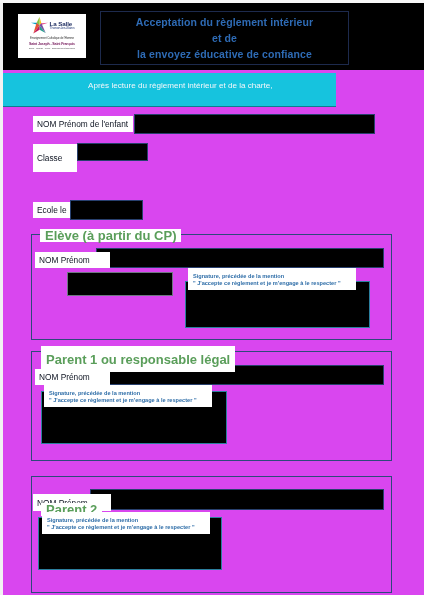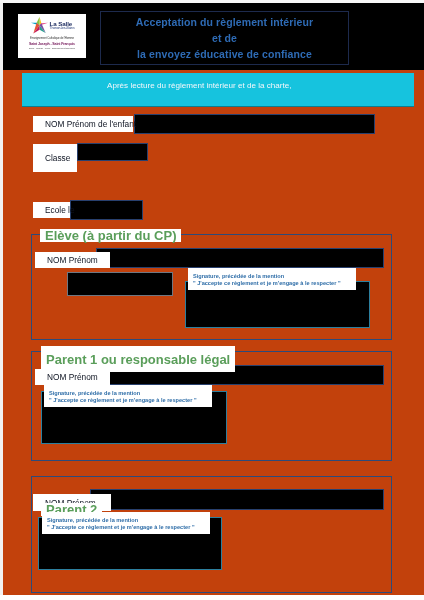--- a/index.html
+++ b/index.html
@@ -5,21 +5,21 @@
   * { box-sizing: border-box; margin: 0; padding: 0; }
   html, body {
     width: 424px; height: 600px;
     background: #ffffff;
     font-family: "Liberation Sans", sans-serif;
     overflow: hidden;
   }
   #page {
     position: relative;
     width: 424px; height: 600px;
-    background: #c2410c;
+    background: #d946ef;
     overflow: hidden;
   }
   
   #page-left-edge {
     position: absolute; left: 0; top: 0; width: 3px; height: 600px;
     background: #f2f2f2;
   }
   #page-top-edge {
     position: absolute; left: 0; top: 0; width: 424px; height: 3px;
     background: #f8f8f8;
@@ -78,40 +78,39 @@
     font-size: 10.5px;
     font-weight: bold;
     text-align: center;
     letter-spacing: 0.1px;
     white-space: nowrap;
   }
 
   
   #banner {
     position: absolute; left: 3px; top: 73px;
-    width: 392px; height: 34px;
+    width: 333px; height: 34px;
     background: #16c3de;
     border-bottom: 1.5px solid #0d7d8f;
-    margin-left: 19px;
   }
   .banner-line {
     position: absolute; left: 85px;
     color: #f4f7fb; font-size: 8.1px; white-space: nowrap;
   }
   #banner-line-1 { top: 8px; }
   #banner-line-2 { top: 20px; }
 
   
   .white-label {
     position: absolute;
     background: #ffffff;
     color: #0d1321;
     font-size: 8.3px;
     display: flex; align-items: center;
-    padding: 0 12px;
+    padding: 0 4px;
     white-space: nowrap;
     z-index: 6;
   }
   .input-box {
     position: absolute;
     background: #000000;
     border: 1px solid #28406e;
     z-index: 3;
   }
   .input-box.gray { border-color: #6f7782; }

